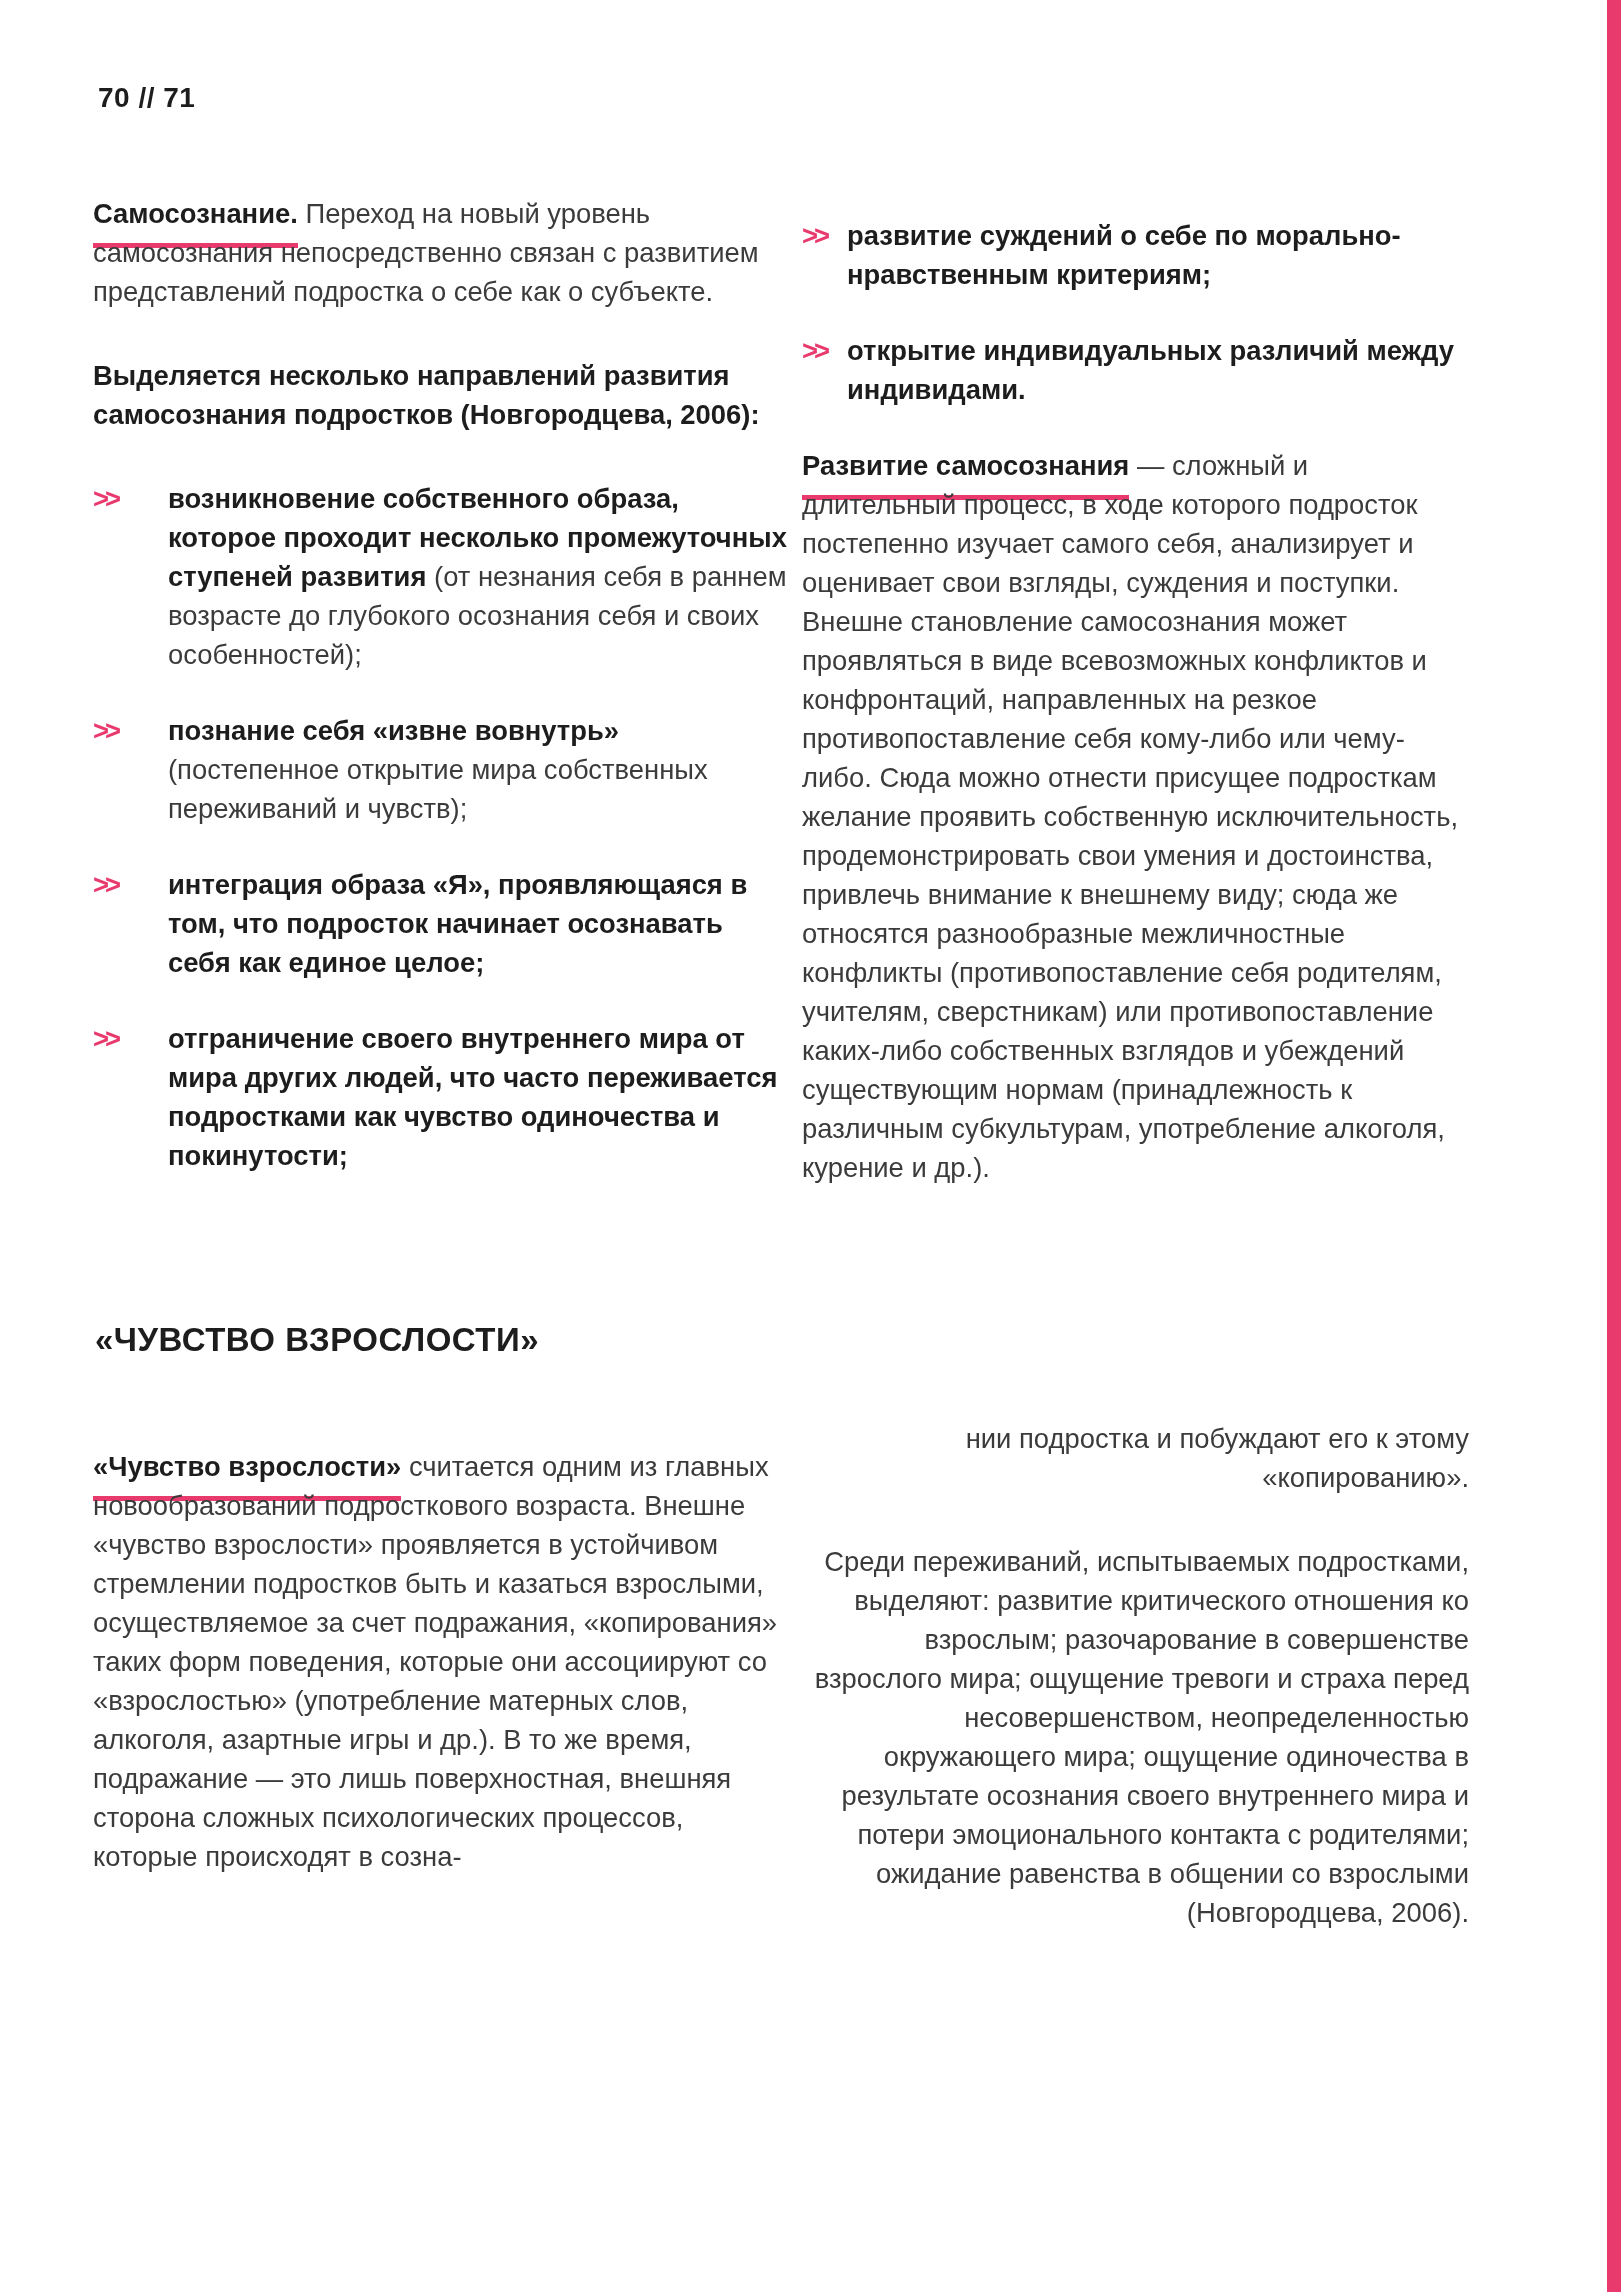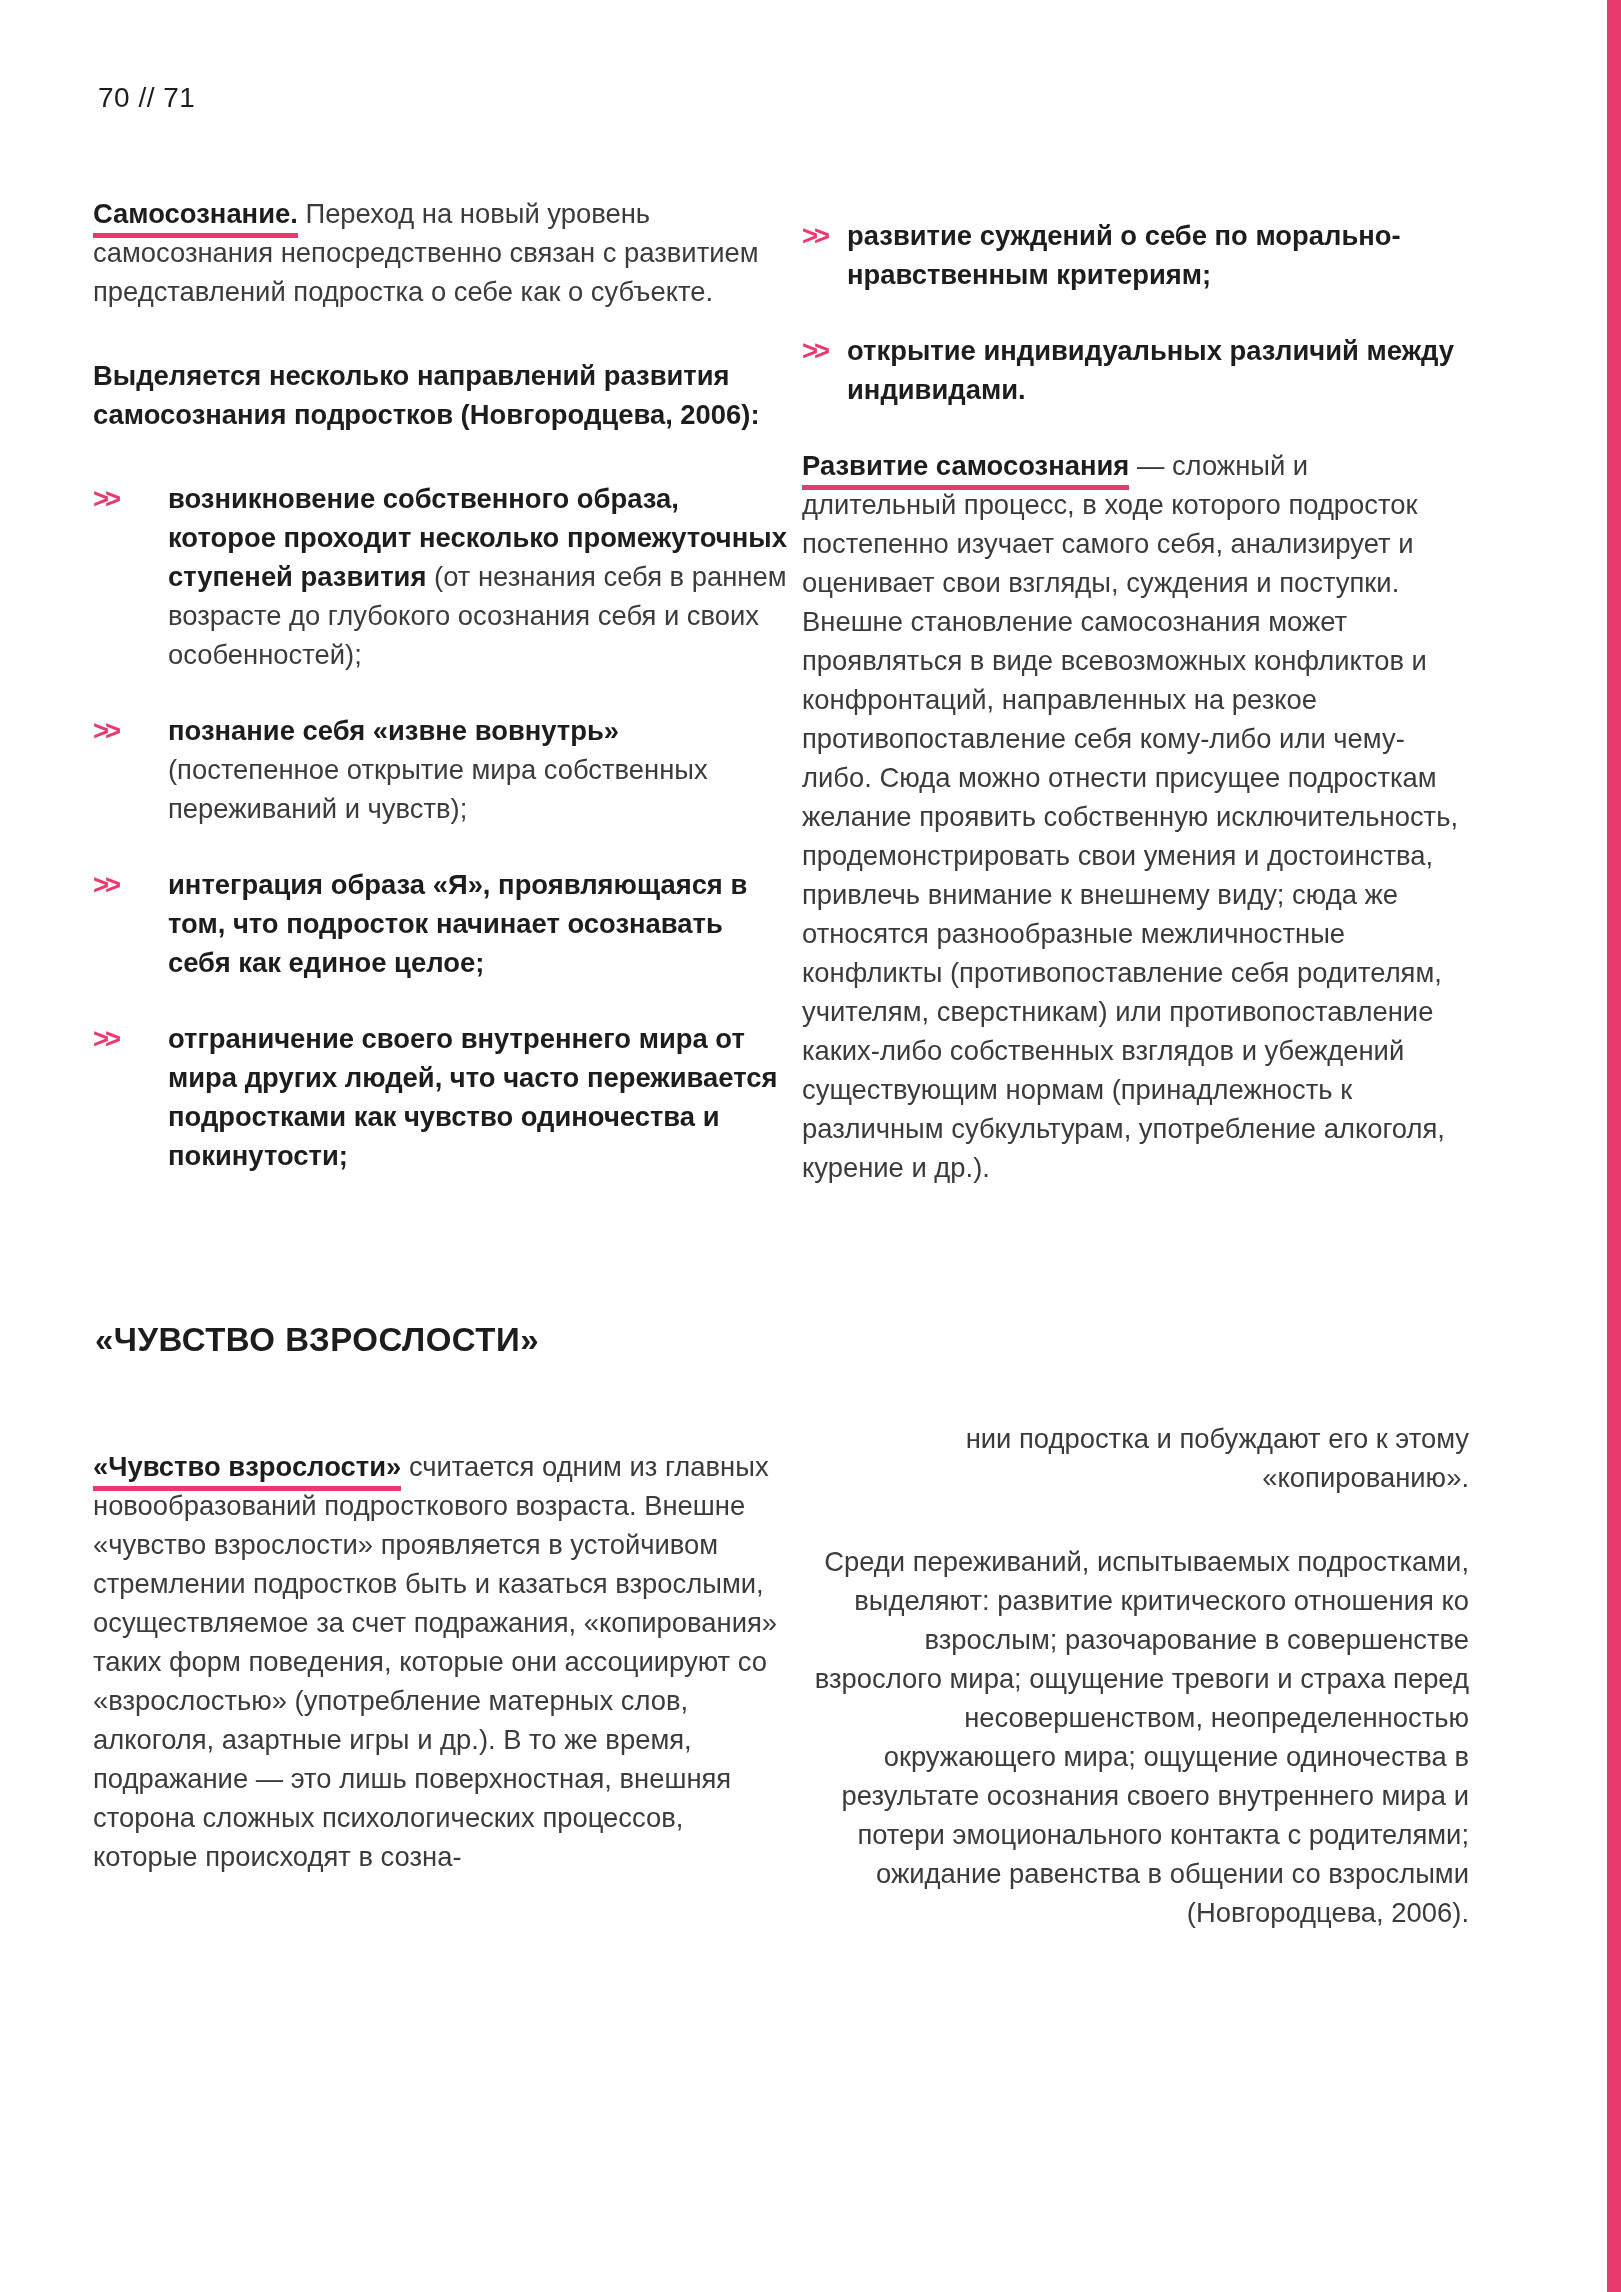--- a/index.html
+++ b/index.html
@@ -3,21 +3,21 @@
 <meta charset="utf-8">
 <style>
   html,body{margin:0;padding:0;}
   body{
     width:1621px;height:2293px;position:relative;background:#ffffff;
     font-family:"Liberation Sans","DejaVu Sans",sans-serif;
     color:#3b3b3b;-webkit-font-smoothing:antialiased;
   }
   .pagenum{
     position:absolute;left:98px;top:82px;
-    font-size:28px;font-weight:400;color:#1d1d1d;letter-spacing:0.5px;
+    font-size:28px;font-weight:700;color:#1d1d1d;letter-spacing:0.5px;
   }
   .edge-bar{
     position:absolute;right:0;top:0;width:13.7px;height:2293px;
     background:var(--accent,#e83a6d);
   }
   .col{position:absolute;font-size:27.4px;line-height:39px;}
   .col-top-left{left:93px;top:194px;width:698px;}
   .col-top-right{left:802px;top:216px;width:667px;}
   .col-bot-left{left:93px;top:1419px;width:698px;margin-top:28px;}
   .col-bot-right{left:802px;top:1419px;width:667px;text-align:right;}
@@ -25,21 +25,21 @@
   .indent-l{margin-left:75px;}
   .indent-r{margin-left:45px;}
   b{font-weight:700;color:#1d1d1d;}
   .bullet{display:flex;margin:0 0 37px;}
   .bullet .marker{
     flex:0 0 75px;color:var(--accent,#e83a6d);
     font-weight:800;letter-spacing:-3.9px;
   }
   .bullet-r .marker{flex:0 0 45px;}
   .btext{flex:1;}
-  .u{border-bottom:5.9px solid var(--accent,#e83a6d);padding-bottom:4px;text-align:right;}
+  .u{border-bottom:5.9px solid var(--accent,#e83a6d);padding-bottom:14px;text-align:right;}
   .h2{
     position:absolute;left:95px;top:1321px;
     font-size:33px;font-weight:700;color:#1d1d1d;letter-spacing:0.5px;
   }
 </style>
 </head>
 <body>
 
 <div class="pagenum">70 // 71</div>
 

